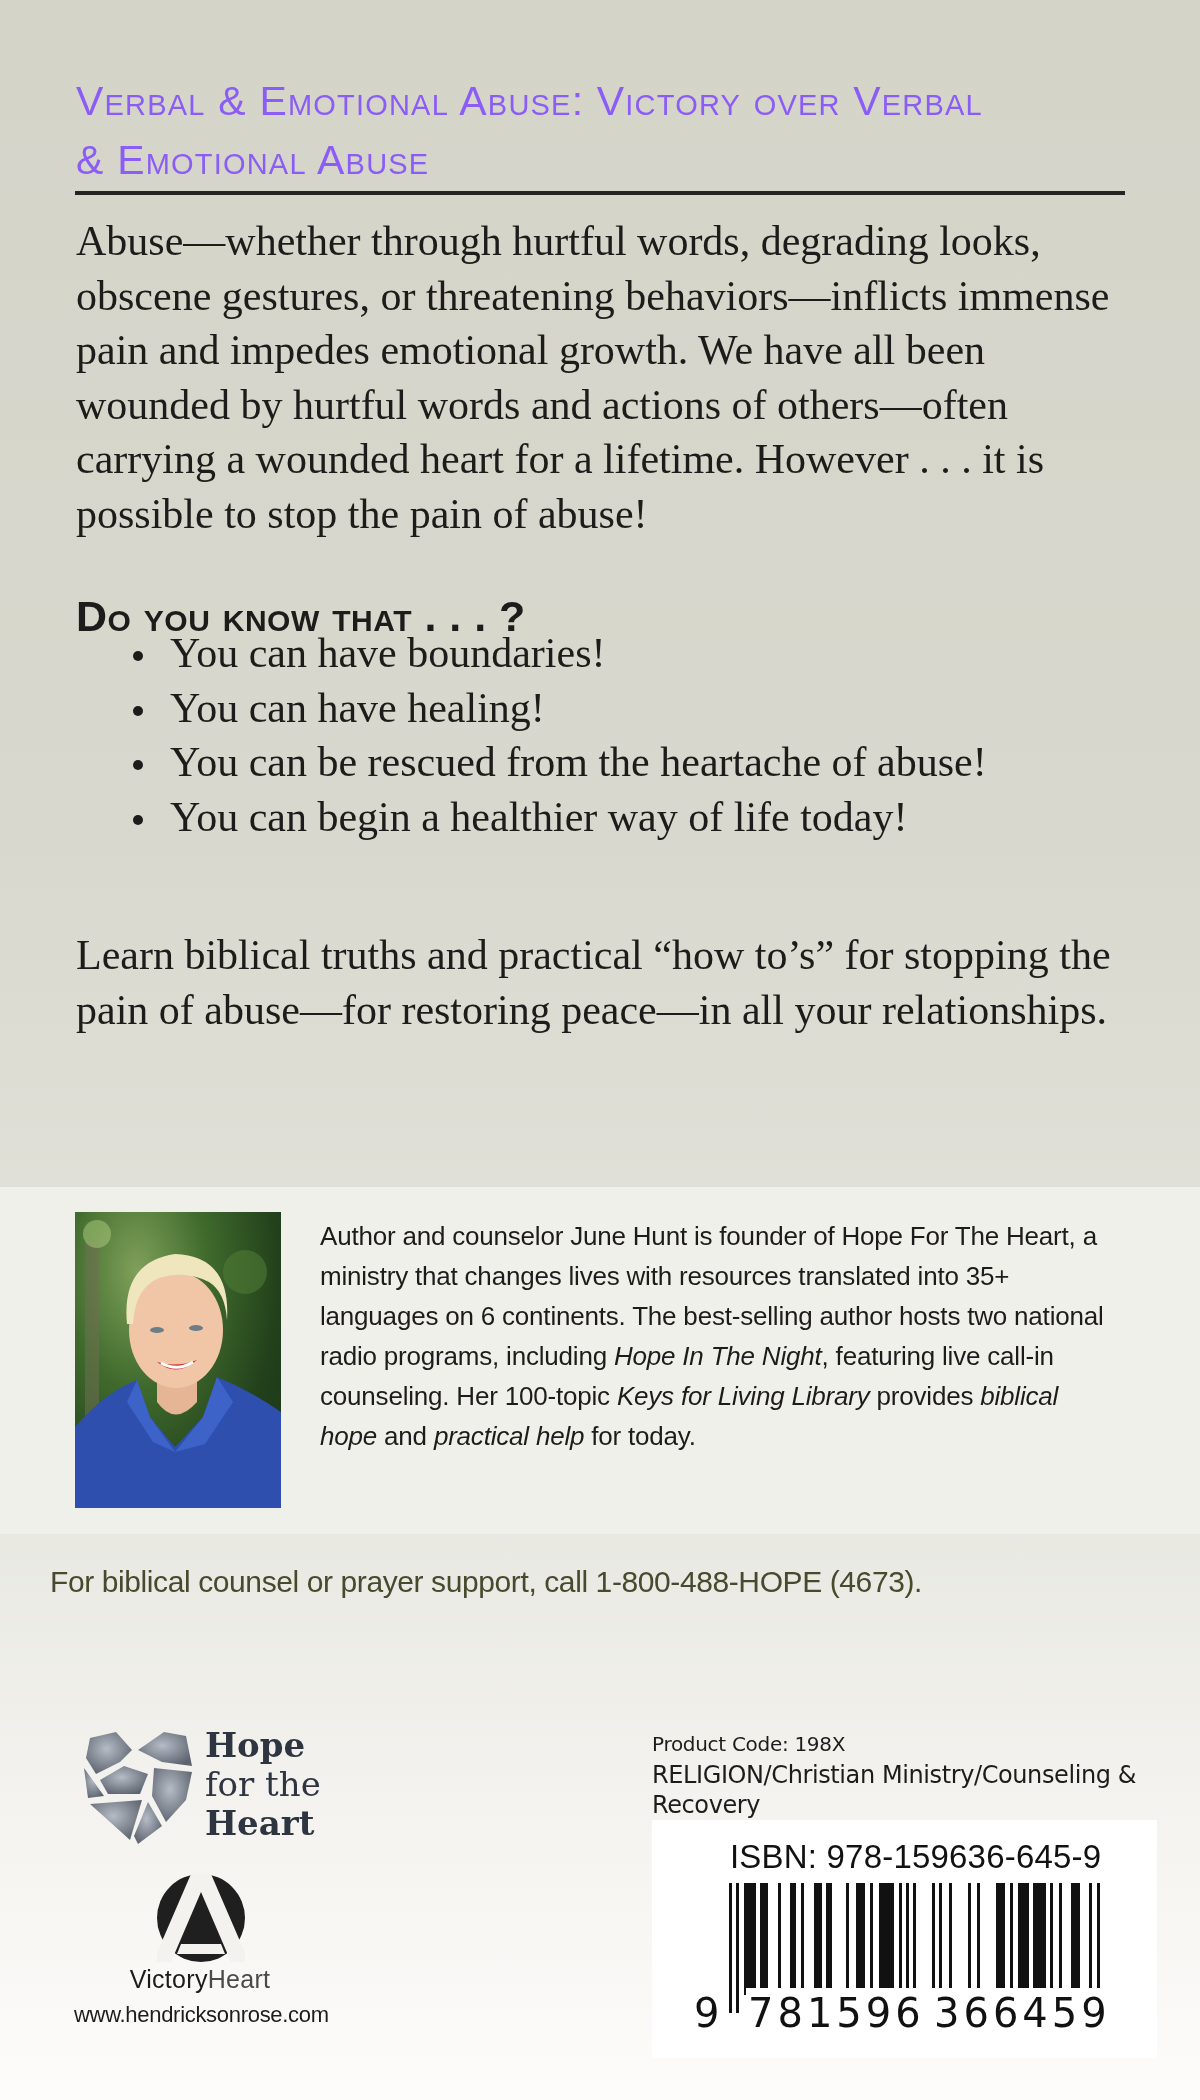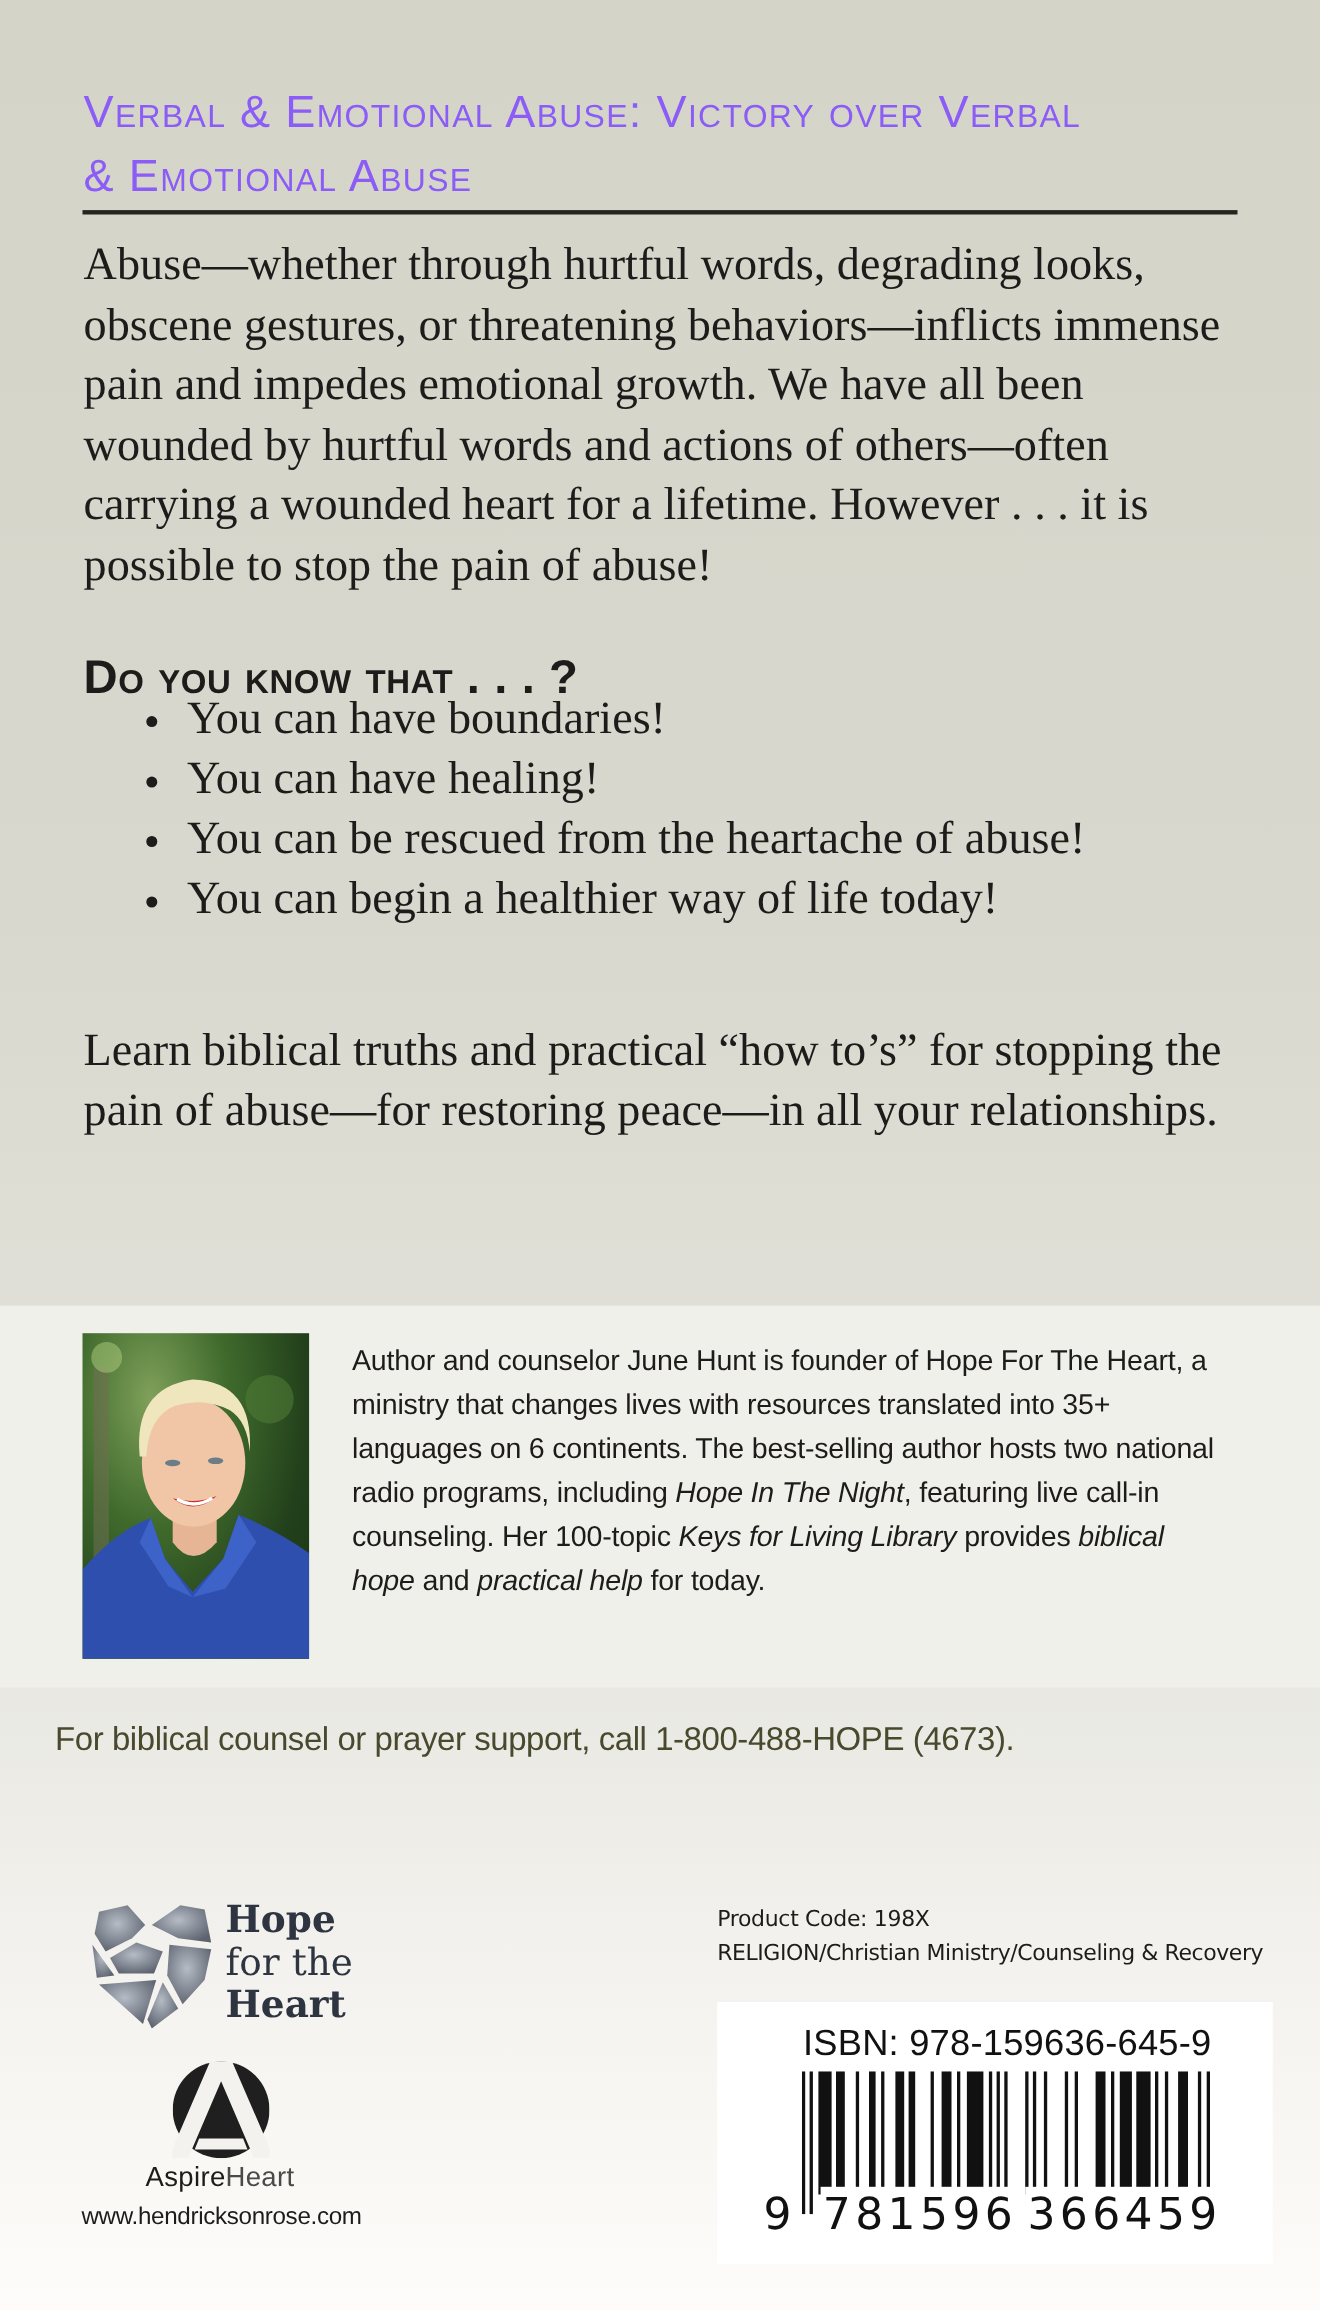--- a/index.html
+++ b/index.html
@@ -121,21 +121,21 @@
   
   .product-code {
     left: 652px; top: 1729px;
     font-family: "DejaVu Sans", sans-serif;
     font-size: 20px; line-height: 30px; color: #1e1c1a;
     letter-spacing: -0.3px;
   }
   .category {
     left: 652px; top: 1760px;
     font-family: "DejaVu Sans", sans-serif;
-    font-size: 20px; line-height: 30px; color: #1e1c1a;
+    font-size: 24px; line-height: 30px; color: #1e1c1a;
     letter-spacing: -0.4px;
   }
   .barcode-box {
     left: 652px; top: 1820px; width: 505px; height: 238px;
     background: #ffffff;
   }
   .isbn-label {
     left: 730px; top: 1838px;
     font-family: "Liberation Sans", sans-serif;
     font-size: 33px; line-height: 38px; color: #111;
@@ -222,21 +222,21 @@
   <span class="n">for the</span>
   <span class="b">Heart</span>
 </div>
 
 <svg class="abs aspire-mark" viewBox="0 0 88 88">
   <circle cx="44" cy="44" r="44" fill="#1f1f1f"></circle>
   <path d="M34 0 L54 0 L92 88 L74 88 L44 18 L14 88 L-4 88 Z" fill="#f3f2ee"></path>
   <path d="M44 30 L58 62 L30 62 Z" fill="#1f1f1f"></path>
   <path d="M24 70 L64 70 L68 80 L20 80 Z" fill="#f3f2ee"></path>
 </svg>
-<div class="abs aspire-name"><span>Aspire</span><span class="light">Heart</span></div>
+<div class="abs aspire-name"><span>Victory</span><span class="light">Heart</span></div>
 <div class="abs site-url">www.hendricksonrose.com</div>
 
 <div class="abs product-code">Product Code: 198X</div>
 <div class="abs category">RELIGION/Christian Ministry/Counseling &amp; Recovery</div>
 
 <div class="abs barcode-box"></div>
 <div class="abs isbn-label">ISBN: 978-159636-645-9</div>
 <svg class="abs bars" viewBox="0 0 374 130" preserveAspectRatio="none">
   <g fill="#111">
     <rect x="0" y="0" width="3" height="130"></rect>

